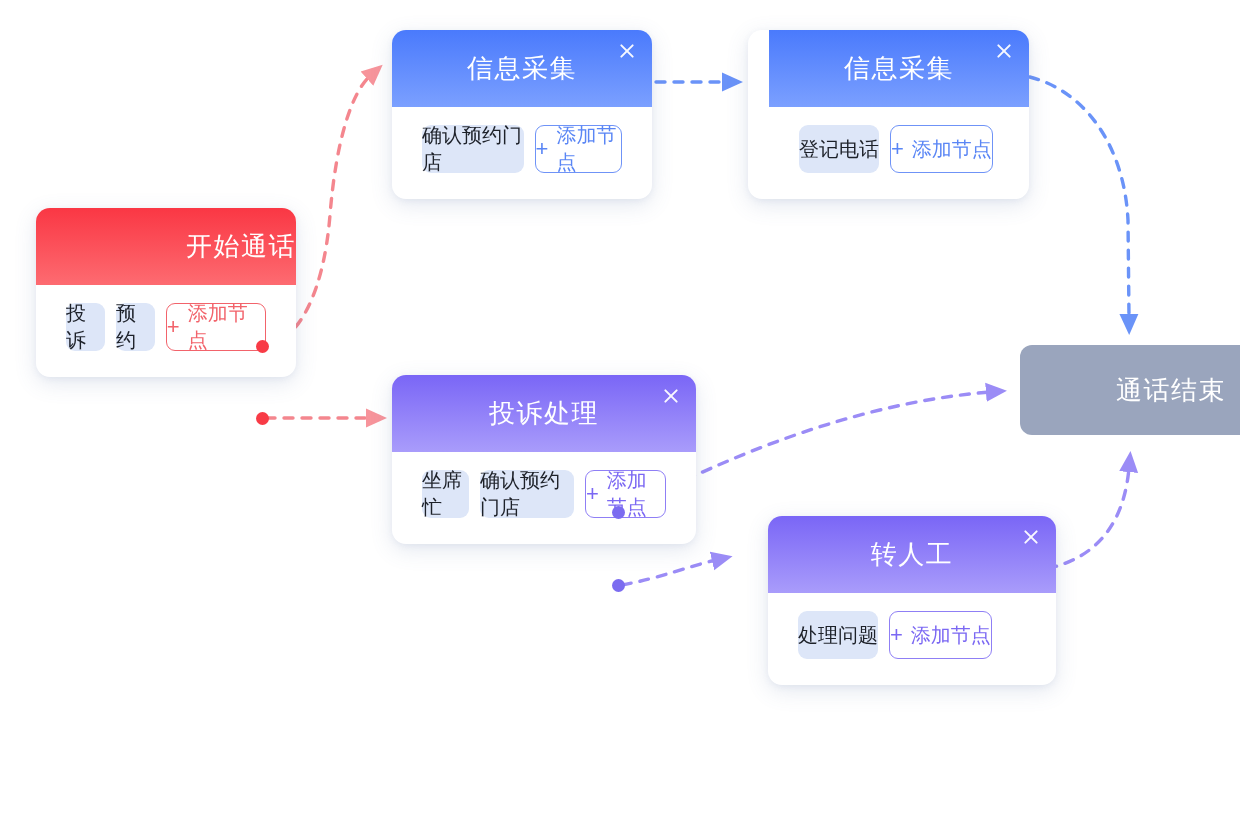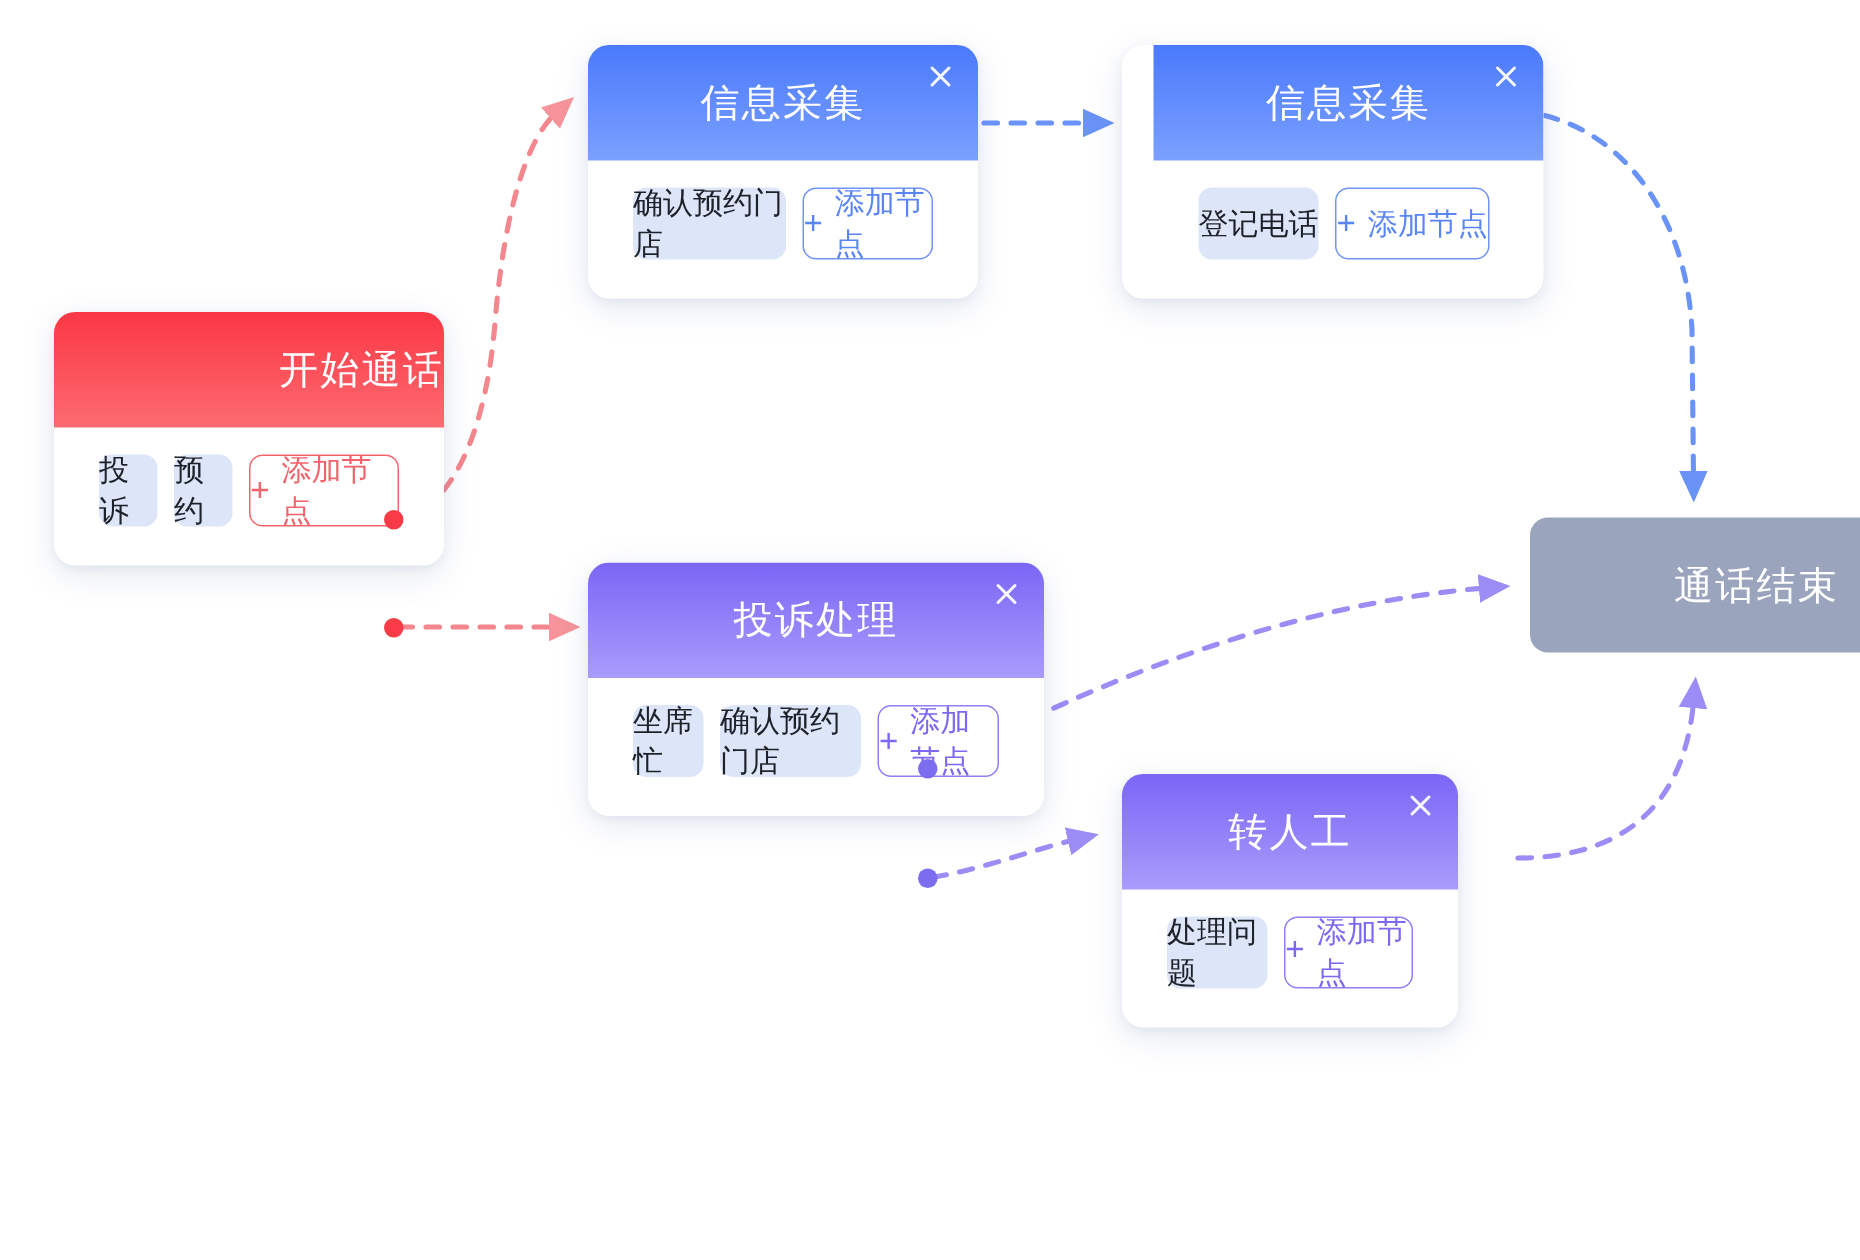--- a/index.html
+++ b/index.html
@@ -238,21 +238,21 @@
       </div>
       <div class="add-node-btn purple">
         <span class="plus">+</span>
         <span>添加节点</span>
       </div>
     </div>
   </div>
   <div class="port-dot purple" style="left:612px; top:506px;"></div>
   <div class="port-dot purple" style="left:612px; top:579px;"></div>
 
-  <div class="node" style="left:748px; top:516px; width:224px;font-family:Liberation Mono, monospace;">
+  <div class="node" style="left:768px; top:516px; width:288px;">
     <div class="node-header purple">
       <span>转人工</span>
       <span class="close-icon"></span>
     </div>
     <div class="node-body">
       <div class="option-pill">
         <span>处理问题</span>
       </div>
       <div class="add-node-btn purple">
         <span class="plus">+</span>

